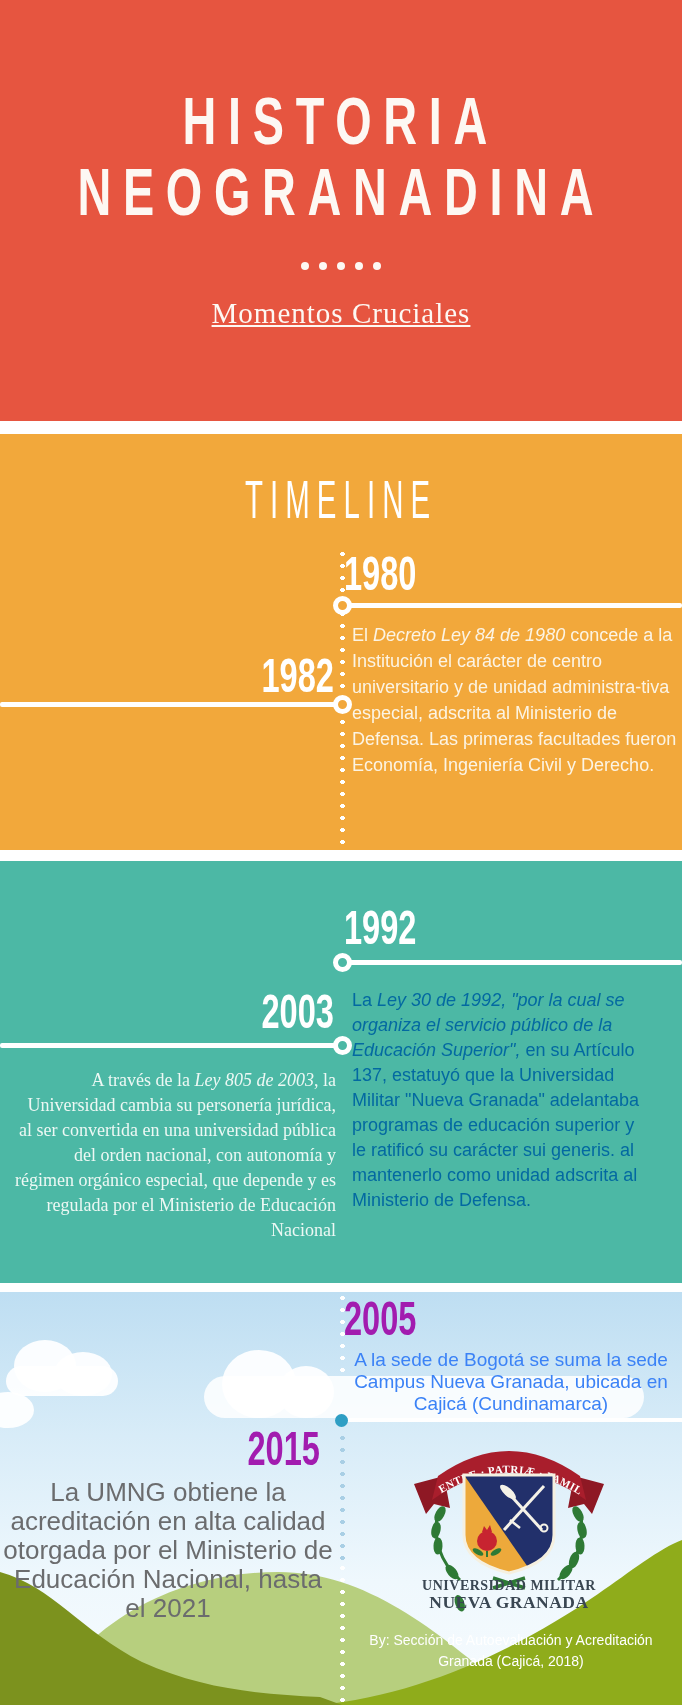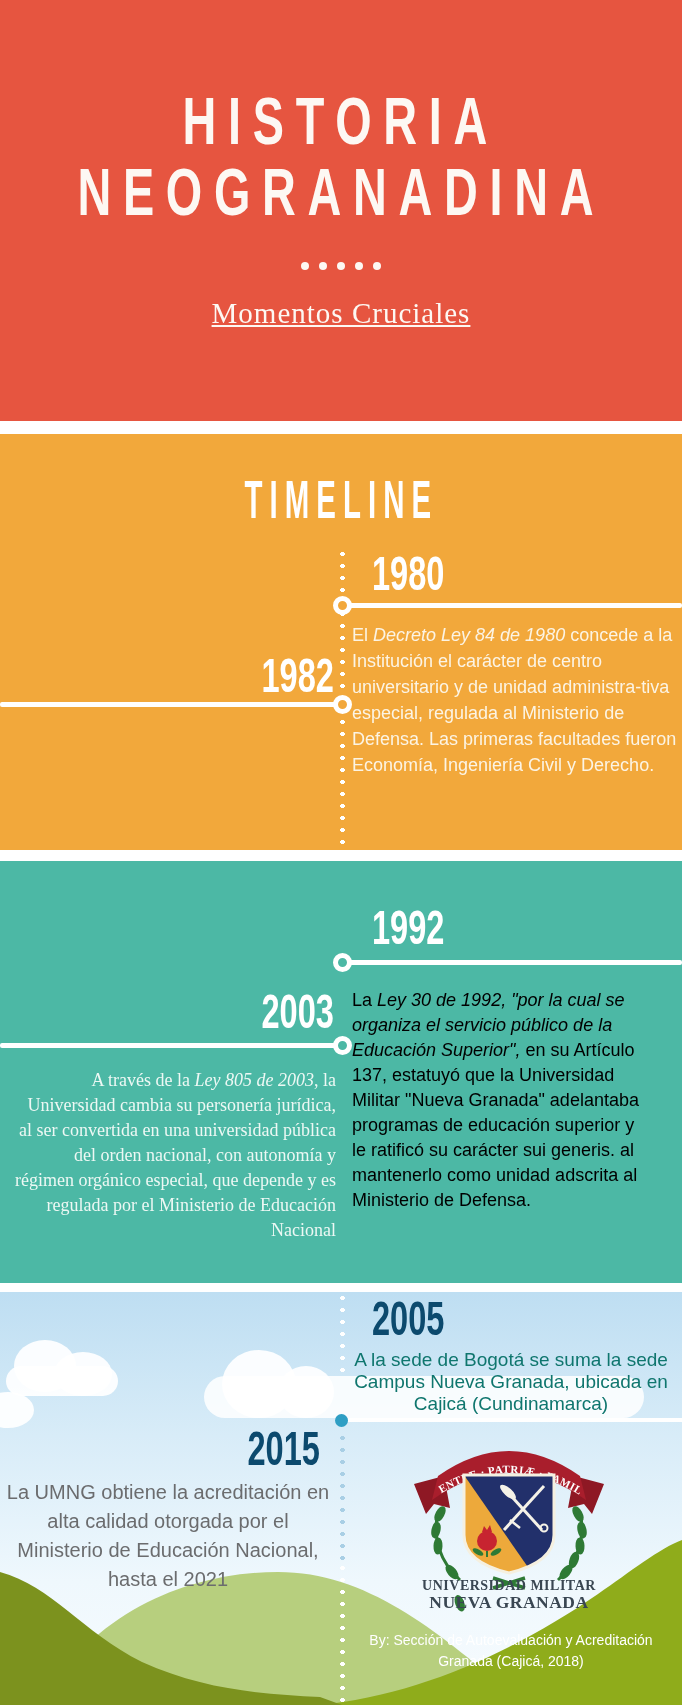--- a/index.html
+++ b/index.html
@@ -22,21 +22,21 @@
   .title{left:0;width:682px;text-align:center;color:#FDF8F3;font-weight:bold;
          font-size:60px;line-height:1;letter-spacing:15px;white-space:nowrap;}
   .title span{display:inline-block;transform:scale(.78,1.12);}
   .t1{top:92px;} .t2{top:163px;}
   .hdots{left:0;top:256px;width:682px;text-align:center;}
   .hdots i{display:inline-block;width:8px;height:8px;border-radius:50%;background:#FDF8F3;margin:0 5px;}
   .subtitle{left:0;top:297px;width:682px;text-align:center;color:#FDF8F3;
             font-family:"Liberation Serif",serif;font-size:29px;letter-spacing:1px;text-decoration:underline;}
 
   
-  .tl-head{left:0;top:476px;width:682px;text-align:center;color:#fff;font-weight:bold;
+  .tl-head{left:0;top:476px;width:682px;text-align:center;color:#fff;font-weight:normal;
            font-size:46px;letter-spacing:11px;line-height:1;white-space:nowrap;}
   .tl-head span{display:inline-block;transform:scale(.64,1.18);}
 
   
   .vdots{width:5px;background-image:radial-gradient(circle closest-side,#fff 92%,rgba(255,255,255,0));
          background-size:5px 12px;background-repeat:repeat-y;}
   .vd-main{left:340px;top:548px;height:735px;}
   .vd-sky {left:340px;top:1292px;height:80px;}
   .vd-low {left:340px;top:1432px;height:130px;
            background-image:radial-gradient(circle closest-side,#A9CFE5 92%,rgba(255,255,255,0));}
@@ -46,33 +46,33 @@
   .ring{width:19px;height:19px;border:5px solid #fff;border-radius:50%;left:333px;z-index:3;}
   .rule{height:5px;background:#fff;border-radius:2px;z-index:2;}
   .rule-r{left:348px;width:334px;}
   .rule-l{left:0;width:336px;}
   .sky-rule{left:348px;top:1418px;width:334px;height:4px;background:#fff;z-index:3;}
   .sky-dot{left:335px;top:1414px;width:13px;height:13px;border-radius:50%;background:#2E9EC4;z-index:4;}
 
   
   .year{font-weight:bold;font-size:44px;line-height:1;color:#fff;white-space:nowrap;z-index:3;}
   .year span{display:inline-block;transform:scale(.74,1.1);}
-  .yr-r{left:372px;text-align:center;} .yr-r span{transform-origin:left center;}
+  .yr-r{left:344px;text-align:center;} .yr-r span{transform-origin:left center;}
   .yr-l{width:334px;text-align:right;} .yr-l span{transform-origin:right center;}
-  .year.gray{color:#0c4a6e;}
+  .year.gray{color:#a21caf;}
 
   
   .body{font-size:18px;line-height:26px;color:#FCF4E4;z-index:3;}
   .body i{font-style:italic;margin-top:16px;}
   .b1980{left:352px;top:622px;width:326px;text-align:left;}
   .b1982{left:6px;top:712px;width:330px;text-align:right;}
-  .b1992{left:352px;top:988px;width:298px;text-align:left;line-height:25px;color:#000000;}
+  .b1992{left:352px;top:988px;width:298px;text-align:left;line-height:25px;color:#0369a1;}
   .b2003{left:14px;top:1068px;width:322px;text-align:right;line-height:25px;color:#EDF8F4;font-family:Liberation Serif, serif;}
-  .b2005{left:346px;top:1349px;width:330px;text-align:center;color:#0f766e;font-size:19px;line-height:22px;}
-  .b2015{left:2px;top:1478px;width:332px;text-align:center;color:#6B6C6E;font-size:20px;line-height:29px;z-index:5;}
+  .b2005{left:346px;top:1349px;width:330px;text-align:center;color:#3b82f6;font-size:19px;line-height:22px;}
+  .b2015{left:2px;top:1478px;width:332px;text-align:center;color:#6B6C6E;font-size:26px;line-height:29px;z-index:5;}
 
   
   .cloud{background:#fff;border-radius:40px;opacity:.92;z-index:1;}
   .puff{background:#fff;border-radius:50%;opacity:.92;z-index:1;}
 
   
   .hills{left:0;top:1530px;z-index:4;}
   .logo{left:398px;top:1438px;z-index:5;}
   .credit{left:346px;top:1630px;width:330px;text-align:center;color:#fff;
           font-size:14px;line-height:21px;z-index:6;}
@@ -93,21 +93,21 @@
   <div class="abs stripe3"></div>
 
   <div class="abs sec-yel"></div>
   <div class="abs tl-head"><span>TIMELINE</span></div>
 
   <div class="abs vdots vd-main"></div>
 
   <div class="abs year yr-r" style="top:552px"><span>1980</span></div>
   <div class="abs rule rule-r" style="top:603px"></div>
   <div class="abs ring" style="top:596px;background:#F2A83B"></div>
-  <div class="abs body b1980"><span>El </span><i>Decreto Ley 84 de 1980</i><span> concede  a la Institución el carácter de centro universitario y de unidad administra-tiva especial, regulada al Ministerio de Defensa. Las primeras facultades fueron Economía, Ingeniería Civil y Derecho.</span></div>
+  <div class="abs body b1980"><span>El </span><i>Decreto Ley 84 de 1980</i><span> concede  a la Institución el carácter de centro universitario y de unidad administra-tiva especial, adscrita al Ministerio de Defensa. Las primeras facultades fueron Economía, Ingeniería Civil y Derecho.</span></div>
 
   <div class="abs year yr-l" style="top:654px"><span>1982</span></div>
   <div class="abs rule rule-l" style="top:702px"></div>
   <div class="abs ring" style="top:695px;background:#F2A83B"></div>
 
   <div class="abs sec-teal"></div>
 
   <div class="abs year yr-r" style="top:906px"><span>1992</span></div>
   <div class="abs rule rule-r" style="top:960px"></div>
   <div class="abs ring" style="top:953px;background:#4CB8A5"></div>

